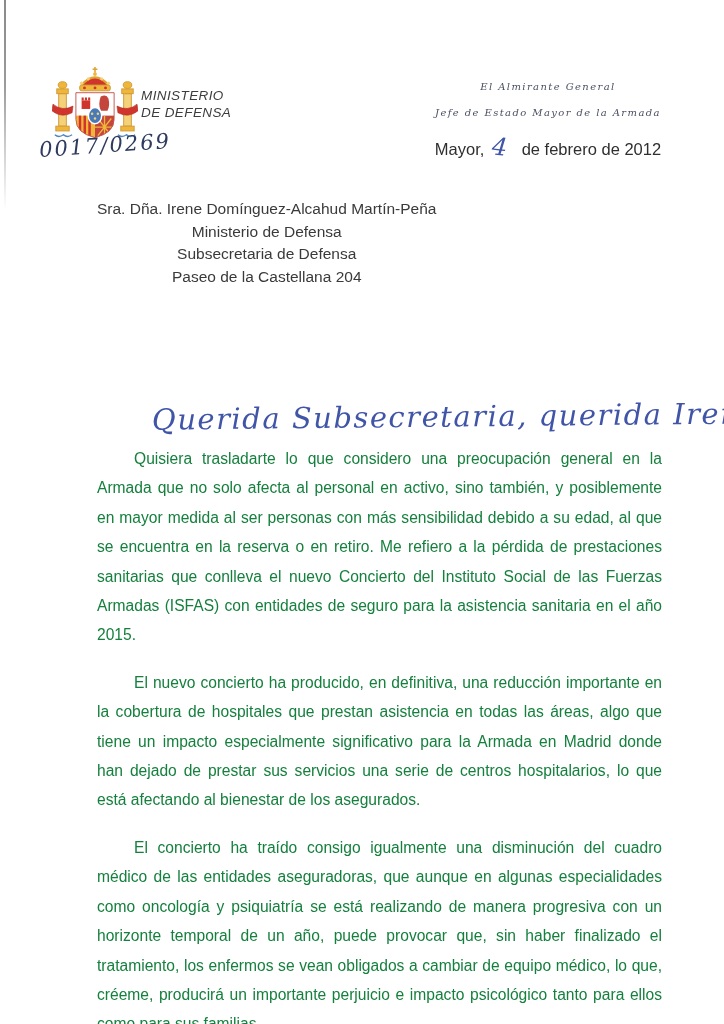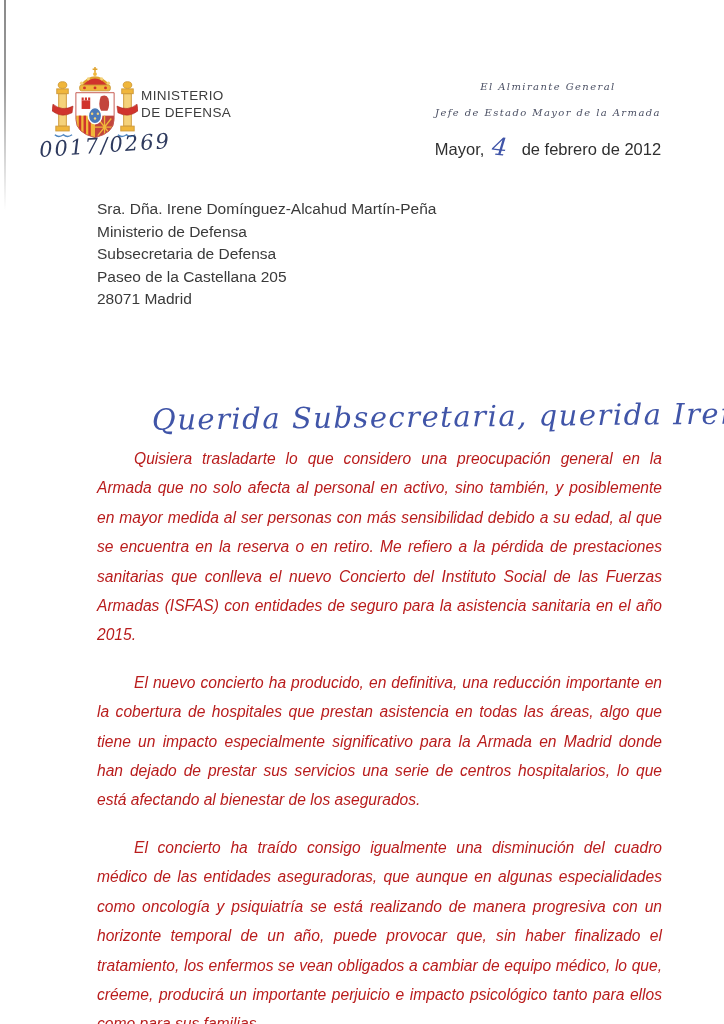--- a/index.html
+++ b/index.html
@@ -15,21 +15,21 @@
   .scan-line{
     position:absolute;left:4px;top:0;width:2px;height:210px;
     background:linear-gradient(to bottom,#8a8a8a 0%,#9a9a9a 40%,rgba(170,170,170,0) 100%);
   }
 
   
   .coat{position:absolute;left:52px;top:64px;width:86px;height:88px;}
 
   .ministry{
     position:absolute;left:141px;top:87px;
-    font-size:13.5px;line-height:17px;letter-spacing:.4px;color:#3d3d3d;
+    font-size:13.5px;line-height:17px;letter-spacing:.4px;color:#3d3d3d;font-style:italic;
   }
 
   .refnum{
     position:absolute;left:40px;top:138px;
     font-family:"DejaVu Serif",serif;font-style:italic;
     font-size:21px;letter-spacing:2px;color:#2e3a5e;
     transform:rotate(-4deg);transform-origin:left bottom;white-space:nowrap;
   }
 
   .sender{
@@ -42,34 +42,34 @@
   .dateline{
     margin-top:7px;font-size:16.5px;color:#2f2f2f;white-space:nowrap;
   }
   .hand{
     font-family:"DejaVu Serif",serif;font-style:italic;color:#4055a8;
   }
   .day{font-size:24px;margin:0 14px 0 8px;display:inline-block;transform:rotate(6deg);}
 
   .recipient{
     position:absolute;left:97px;top:198px;
-    font-size:15.5px;line-height:22.6px;color:#3a3a3a;
+    font-size:15.5px;line-height:22.6px;color:#3a3a3a;text-align:center;
   }
 
   .letter-body{
     position:absolute;left:97px;right:62px;top:400px;
   }
   .salutation{
     font-size:29px;letter-spacing:1.5px;white-space:nowrap;
     transform:rotate(-.6deg);margin:0 0 10px 55px;color:#4055a8;
   }
   .letter-body p{
     margin:0 0 18px 0;
-    font-size:15.6px;line-height:29.4px;color:#b91c1c;
-    text-align:justify;text-indent:37px;font-style:italic;
+    font-size:15.6px;line-height:29.4px;color:#15803d;
+    text-align:justify;text-indent:37px;
   }
 </style>
 </head>
 <body>
 
 <div class="page">
 
   <div class="scan-line"></div>
 
   <div class="coat">
@@ -148,22 +148,21 @@
   <div class="sender">
     <div class="script-line">El Almirante General</div>
     <div class="script-line">Jefe de Estado Mayor de la Armada</div>
     <div class="dateline"><span>Mayor,</span><span class="hand day">4</span><span>de febrero de 2012</span></div>
   </div>
 
   <div class="recipient">
     <div>Sra. Dña. Irene Domínguez-Alcahud Martín-Peña</div>
     <div>Ministerio de Defensa</div>
     <div>Subsecretaria de Defensa</div>
-    <div>Paseo de la Castellana 205</div>
-    <div>28071 Madrid</div>
+    <div>Paseo de la Castellana 204</div>
   </div>
 
   <div class="letter-body">
     <div class="salutation hand">Querida Subsecretaria, querida Irene:</div>
     <p>Quisiera trasladarte lo que considero una preocupación general en la Armada que no solo afecta al personal en activo, sino también, y posiblemente en mayor medida al ser personas con más sensibilidad debido a su edad, al que se encuentra en la reserva o en retiro. Me refiero a la pérdida de prestaciones sanitarias que conlleva el nuevo Concierto del Instituto Social de las Fuerzas Armadas (ISFAS) con entidades de seguro para la asistencia sanitaria en el año 2015.</p>
     <p>El nuevo concierto ha producido, en definitiva, una reducción importante en la cobertura de hospitales que prestan asistencia en todas las áreas, algo que tiene un impacto especialmente significativo para la Armada en Madrid donde han dejado de prestar sus servicios una serie de centros hospitalarios, lo que está afectando al bienestar de los asegurados.</p>
     <p>El concierto ha traído consigo igualmente una disminución del cuadro médico de las entidades aseguradoras, que aunque en algunas especialidades como oncología y psiquiatría se está realizando de manera progresiva con un horizonte temporal de un año, puede provocar que, sin haber finalizado el tratamiento, los enfermos se vean obligados a cambiar de equipo médico, lo que, créeme, producirá un importante perjuicio e impacto psicológico tanto para ellos como para sus familias.</p>
   </div>
 
 </div>

